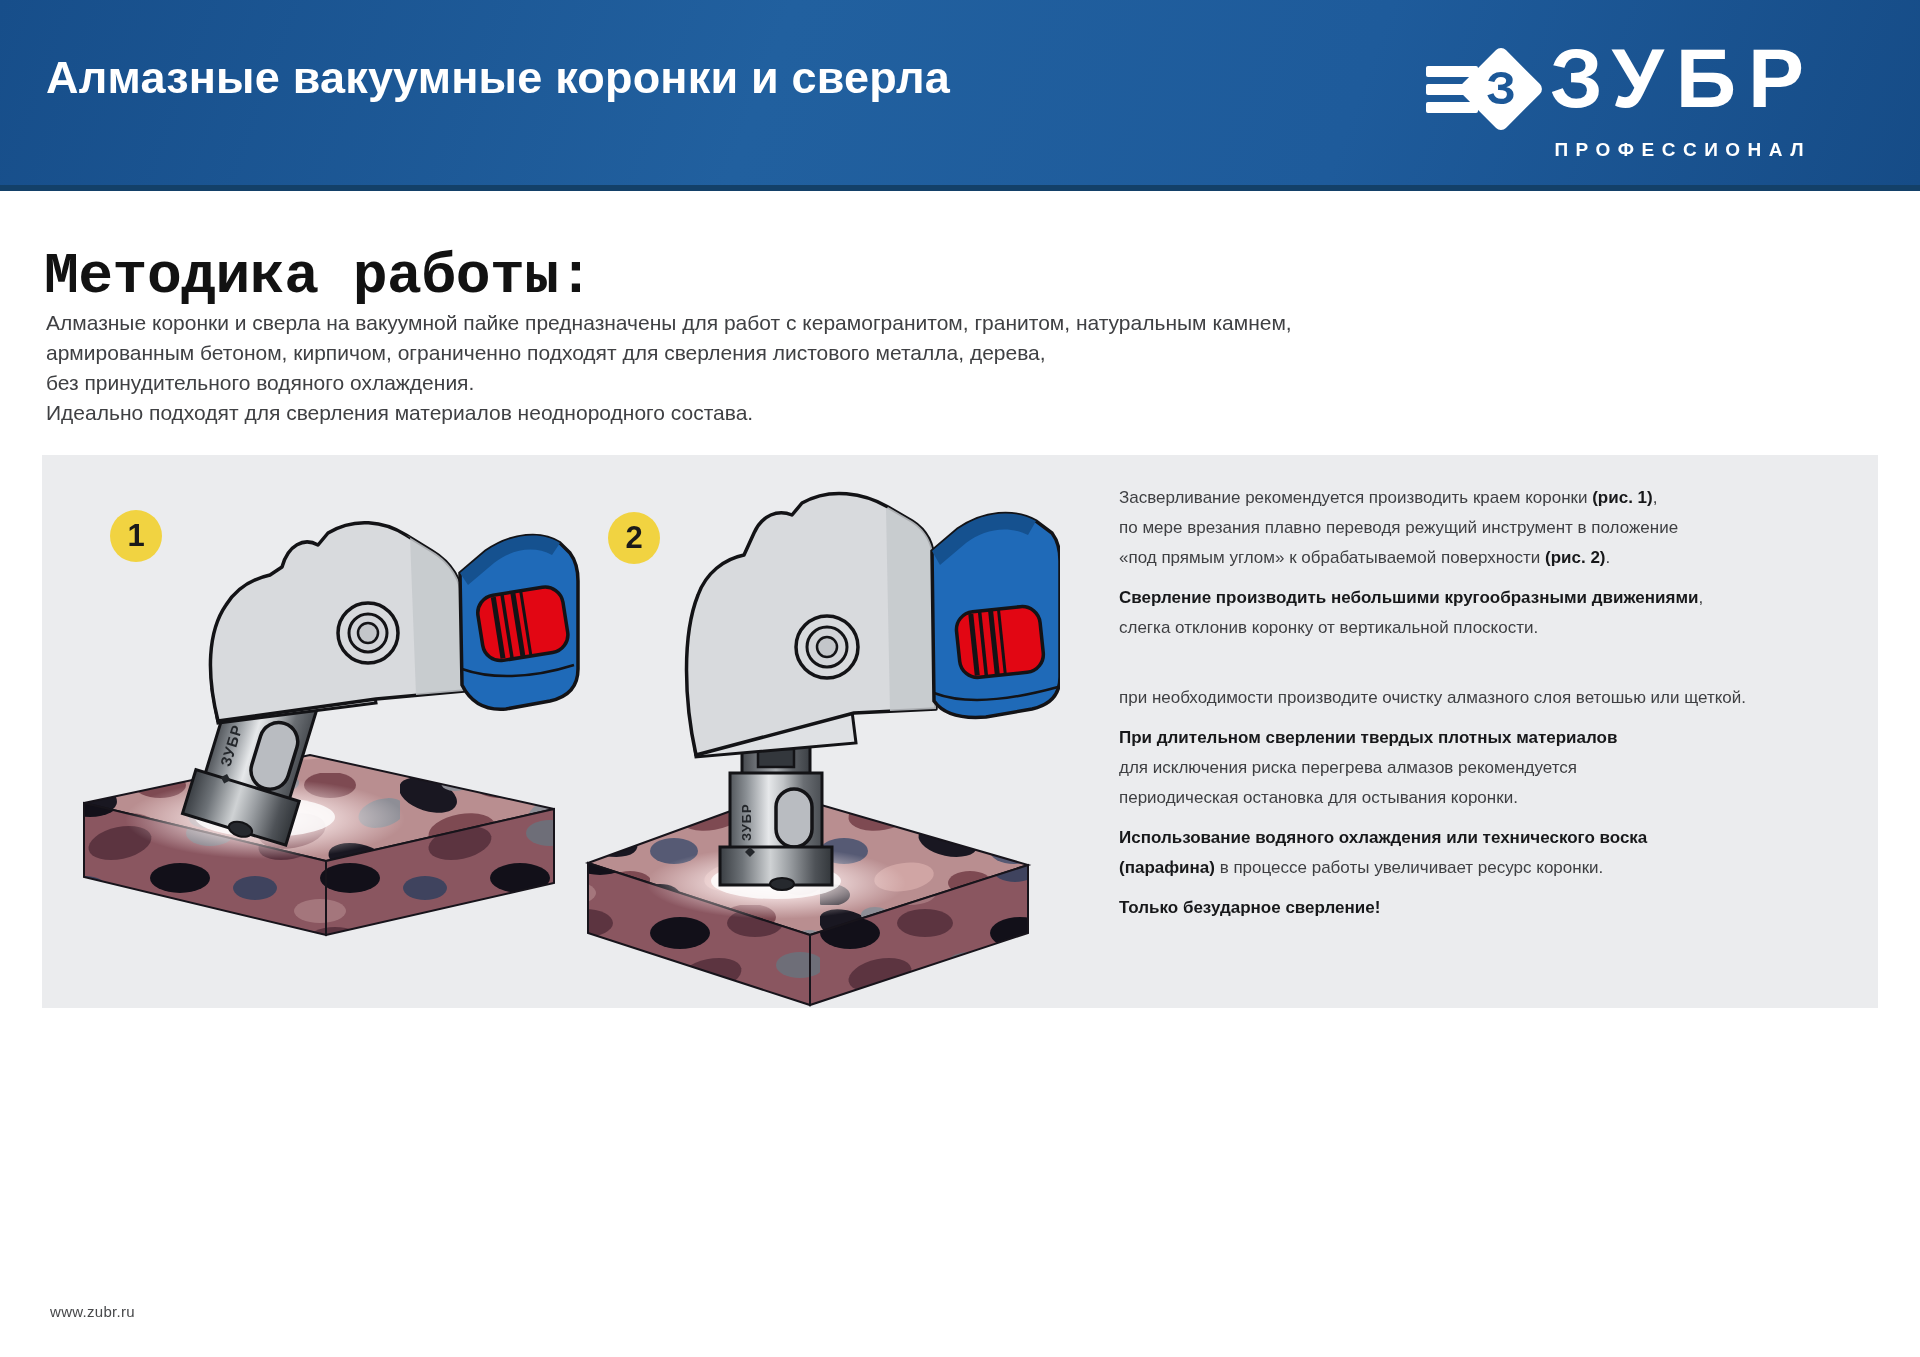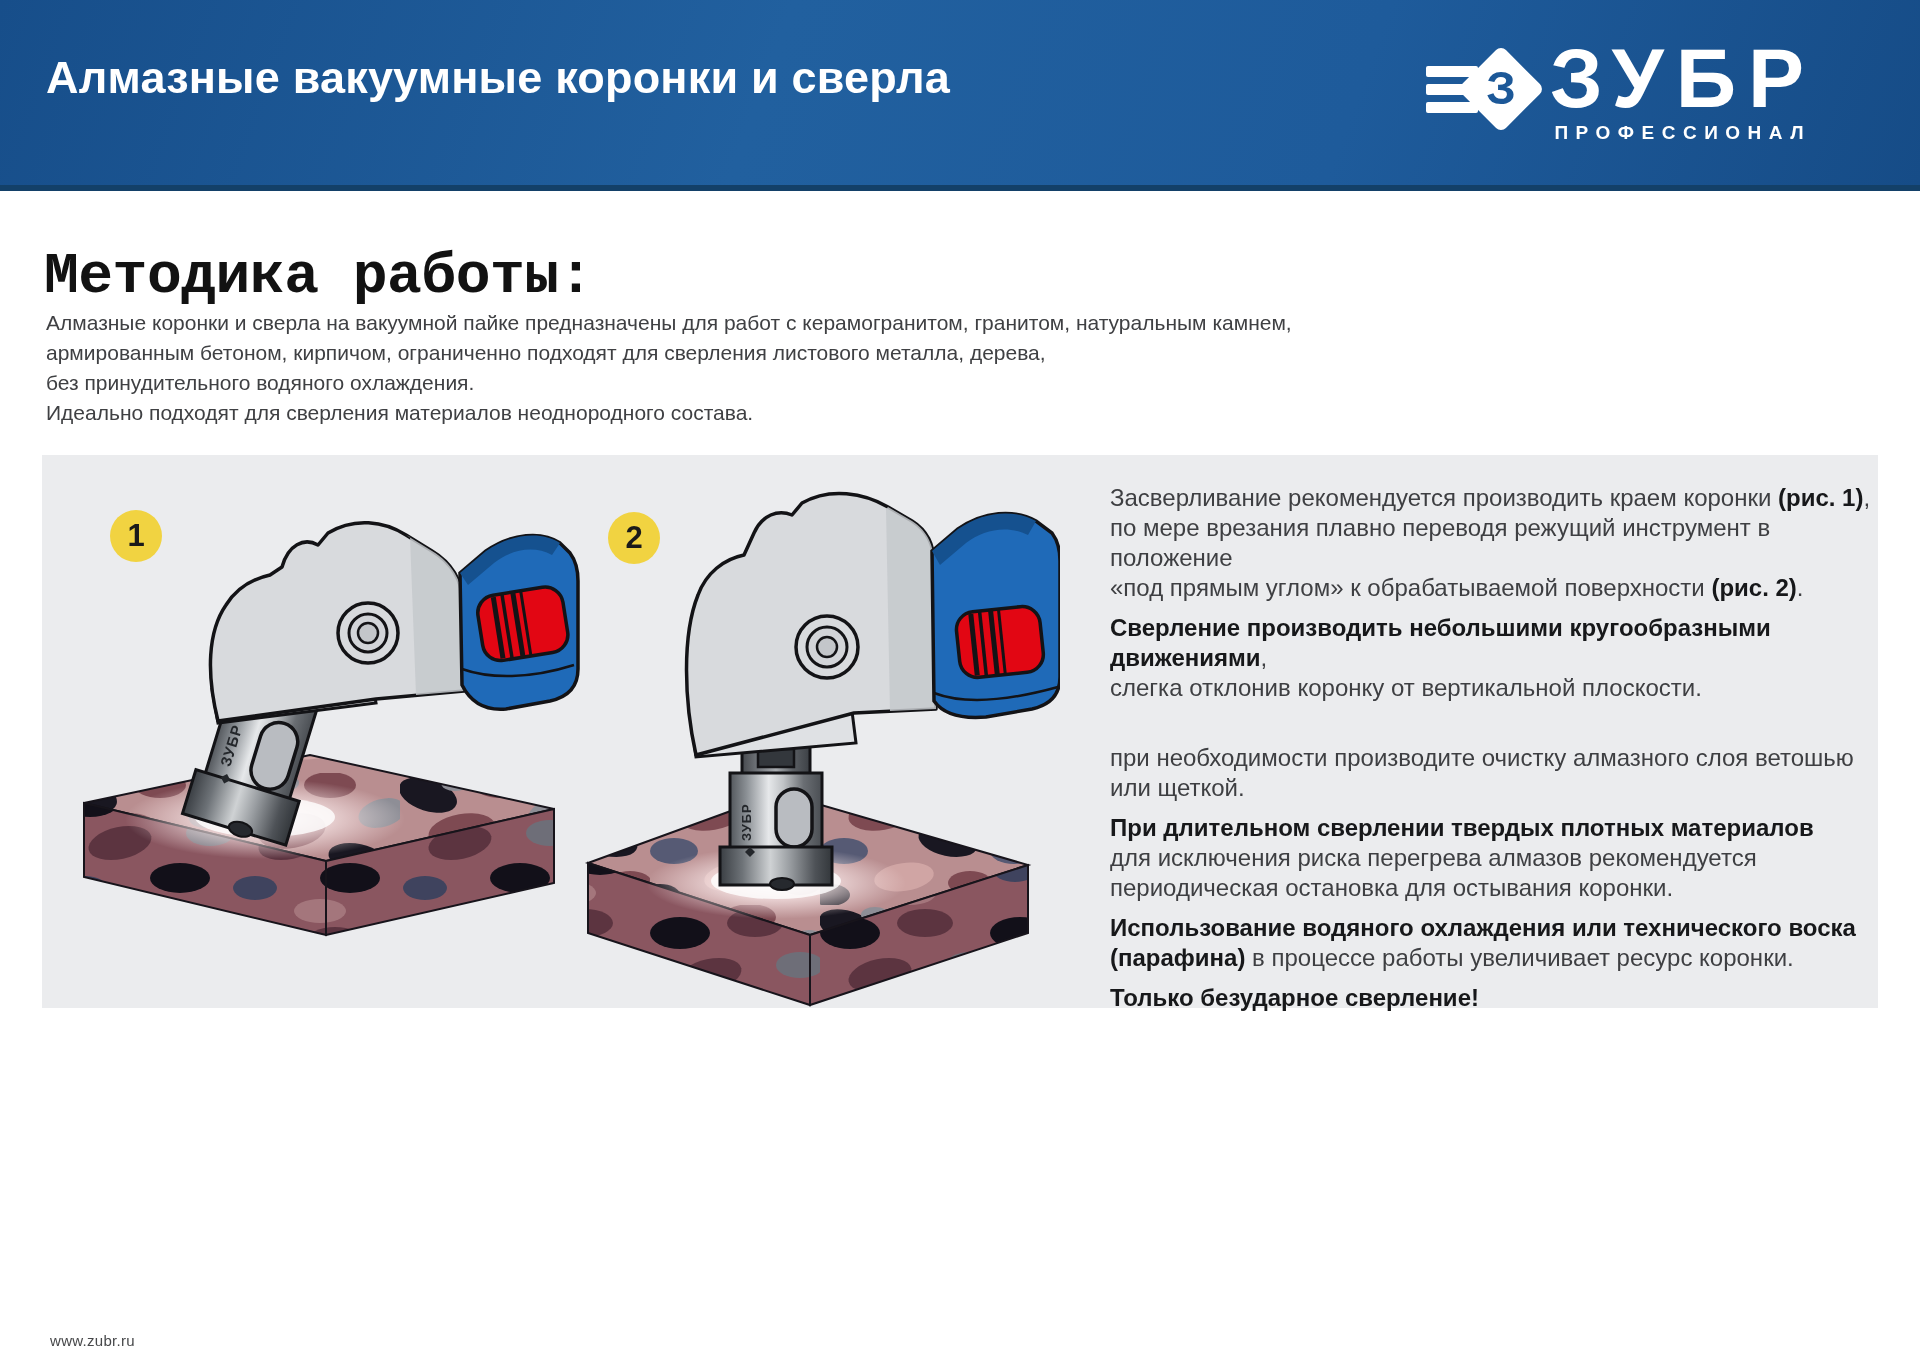--- a/index.html
+++ b/index.html
@@ -19,21 +19,21 @@
   .s2 { top:42px; width:40px; }
   .s3 { top:60px; width:52px; }
   .logo-diamond-wrap { position:absolute; right:2px; top:8px; width:78px; height:78px; }
   .logo-diamond { position:absolute; left:8px; top:8px; width:62px; height:62px; background:#ffffff;
                   transform:rotate(45deg); border-radius:7px; }
   .logo-z { position:absolute; left:8px; top:6px; width:62px; height:62px; display:flex;
             align-items:center; justify-content:center; font-size:47px; font-weight:900; color:#1c5898; }
   .logo-text { position:absolute; left:124px; top:0; text-align:right; }
   .logo-brand { font-size:84px; line-height:88px; font-weight:900; color:#ffffff; letter-spacing:12px;
                 margin-right:-12px; white-space:nowrap; }
-  .logo-sub { margin-top:0; font-size:19px; font-weight:700; color:#ffffff; letter-spacing:7.5px;
+  .logo-sub { margin-top:17px; font-size:19px; font-weight:700; color:#ffffff; letter-spacing:7.5px;
               margin-right:-7px; white-space:nowrap; }
 
   
   .h2 { position:absolute; left:44px; top:244px; font-size:58px; font-weight:800;
         color:#121212; letter-spacing:-0.5px;font-family:Liberation Mono, monospace; }
   .intro-text { position:absolute; left:46px; top:308px; font-size:21px; line-height:30px;
                 color:#3f4043; white-space:pre-line; }
 
   
   .panel { position:absolute; left:42px; top:455px; width:1836px; height:553px; background:#ebecee; }
@@ -43,26 +43,26 @@
   .badge-1 { left:68px; top:55px; }
   .badge-2 { left:566px; top:57px; }
   .fig1 { position:absolute; left:18px; top:18px; width:520px; height:520px; }
   .fig2 { position:absolute; left:438px; top:0; width:580px; height:553px; }
 
   .bitlabel  { font:700 15px "Liberation Sans",sans-serif; fill:#24272b; letter-spacing:1px; }
   .bitlabel2 { font:700 13px "Liberation Sans",sans-serif; fill:#24272b; letter-spacing:1px; }
 
   
   .instructions { position:absolute; left:1065px; top:28px; width:790px; }
-  .instructions p { margin:0 0 10px 3px; font-size:24px; line-height:30px; color:#3e3f42;
+  .instructions p { margin:0 0 10px 12px; font-size:17px; line-height:30px; color:#3e3f42;
                     white-space:pre-line; }
   .instructions b { color:#17181a; font-weight:700; }
 
   
-  .footer { position:absolute; left:50px; top:1332px; font-size:15px; color:#47484a;
+  .footer { position:absolute; left:50px; top:1303px; font-size:15px; color:#47484a;
             letter-spacing:0.3px; }
 </style>
 </head>
 <body>
 
 <div class="page">
 
   <div class="header">
     <div class="header-title">Алмазные вакуумные коронки и сверла</div>
     <div class="logo">

